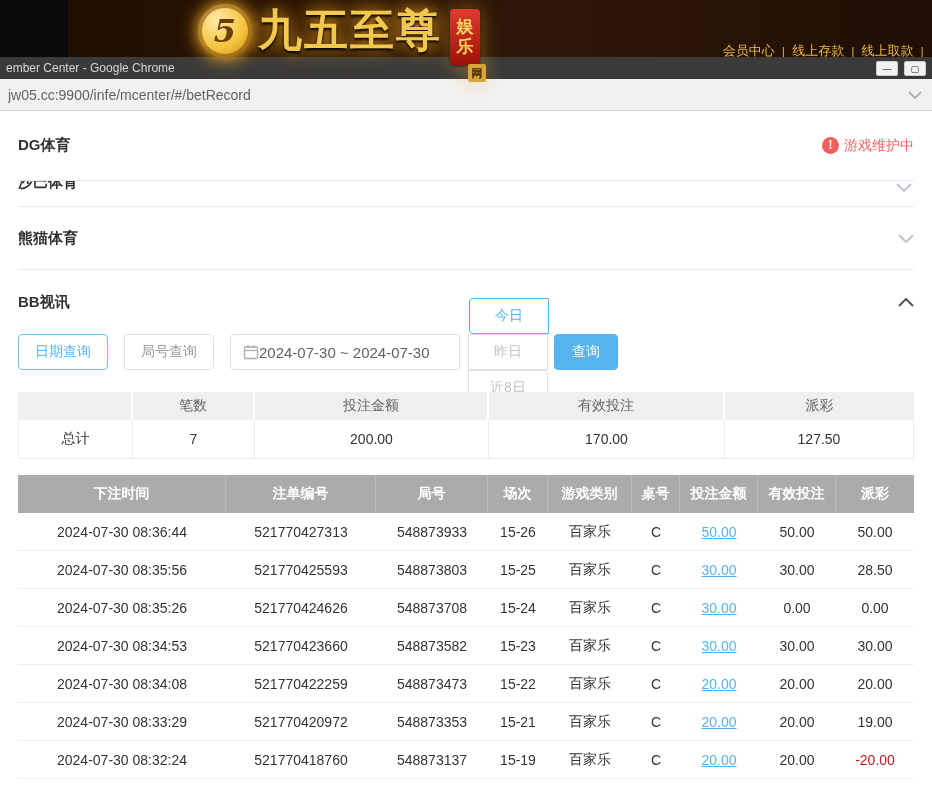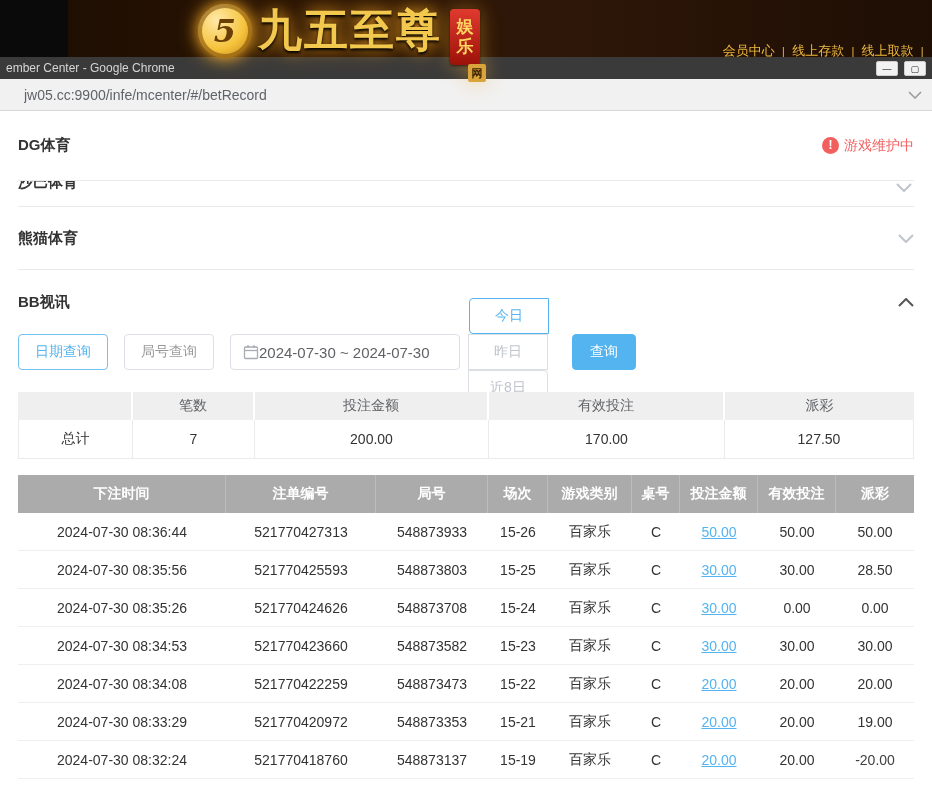--- a/index.html
+++ b/index.html
@@ -66,21 +66,21 @@
   .titlebar .title { color: #d6d6d6; font-size: 12px; flex: 1 1 auto; white-space: nowrap; overflow: hidden; }
   .win-btns { display: flex; gap: 6px; margin-right: 2px; }
   .win-btn {
     width: 22px; height: 15px; background: #f2f2f2; border-radius: 2px;
     color: #222; font-size: 9px; line-height: 14px; text-align: center;
     cursor: pointer; border: 1px solid #cfcfcf;
   }
   .urlbar {
     position: relative; height: 32px; background: #f1f1f1;
     border-bottom: 1px solid #d8d8d8;
-    display: flex; align-items: center; padding: 0 10px 0 24px;
+    display: flex; align-items: center; padding: 0 10px 0 8px;
     font-size: 14px; color: #5f6368;
   }
   .urlbar .url { flex: 1 1 auto; white-space: nowrap; overflow: hidden; }
   .chev { flex: 0 0 auto; }
   
   .content { padding: 0 18px; background: #fff; }
   .sec {
     height: 63px; display: flex; align-items: center; justify-content: space-between;
     border-bottom: 1px solid #eaeaea; cursor: pointer;
   }
@@ -112,21 +112,21 @@
     color: #606266; font-size: 15px; cursor: pointer;
   }
   .seg { display: flex; margin-left: 9px; flex-direction: column; }
   .seg .btn { width: 80px; border-radius: 0; padding: 0; }
   .seg .btn + .btn { margin-left: -1px; }
   .seg .btn:first-child { border-radius: 4px 0 0 4px; }
   .seg .btn:last-child { border-radius: 0 4px 4px 0; }
   .seg .btn.sel { border-color: #54b4ef; color: #54b4ef; position: relative; z-index: 1; }
   .seg .btn.dim { color: #c0c4cc; }
   .btn-search {
-    margin-left: 23px; width: 64px; height: 36px;
+    margin-left: 5px; width: 64px; height: 36px;
     background: #54b4ef; border: 1px solid #54b4ef; color: #fff;
     border-radius: 4px; font-size: 14px;
     display: flex; align-items: center; justify-content: center; cursor: pointer;
   }
   
   .sum-table {
     margin-top: 22px;
     display: grid; grid-template-columns: 115px 122px 234px 236px 189px;
   }
   .sum-h {
@@ -151,21 +151,21 @@
     display: flex; align-items: center; justify-content: center;
     border-right: 1px solid #bcbcbc;
   }
   .rec-h:nth-child(9) { border-right: none; }
   .rec-c {
     height: 38px; background: #fff; color: #333; font-size: 14px;
     display: flex; align-items: center; justify-content: center;
     border-bottom: 1px solid #efefef; white-space: nowrap;
   }
   .amt-link { color: #54b4ef; text-decoration: underline; cursor: pointer; }
-  .neg { color: #404040; }
+  .neg { color: #b91c1c; }
 </style>
 </head>
 <body>
 
 <div class="banner">
   <div class="banner-black"></div>
   <div class="logo">
     <div class="coin">
       <span>5</span>
     </div>

